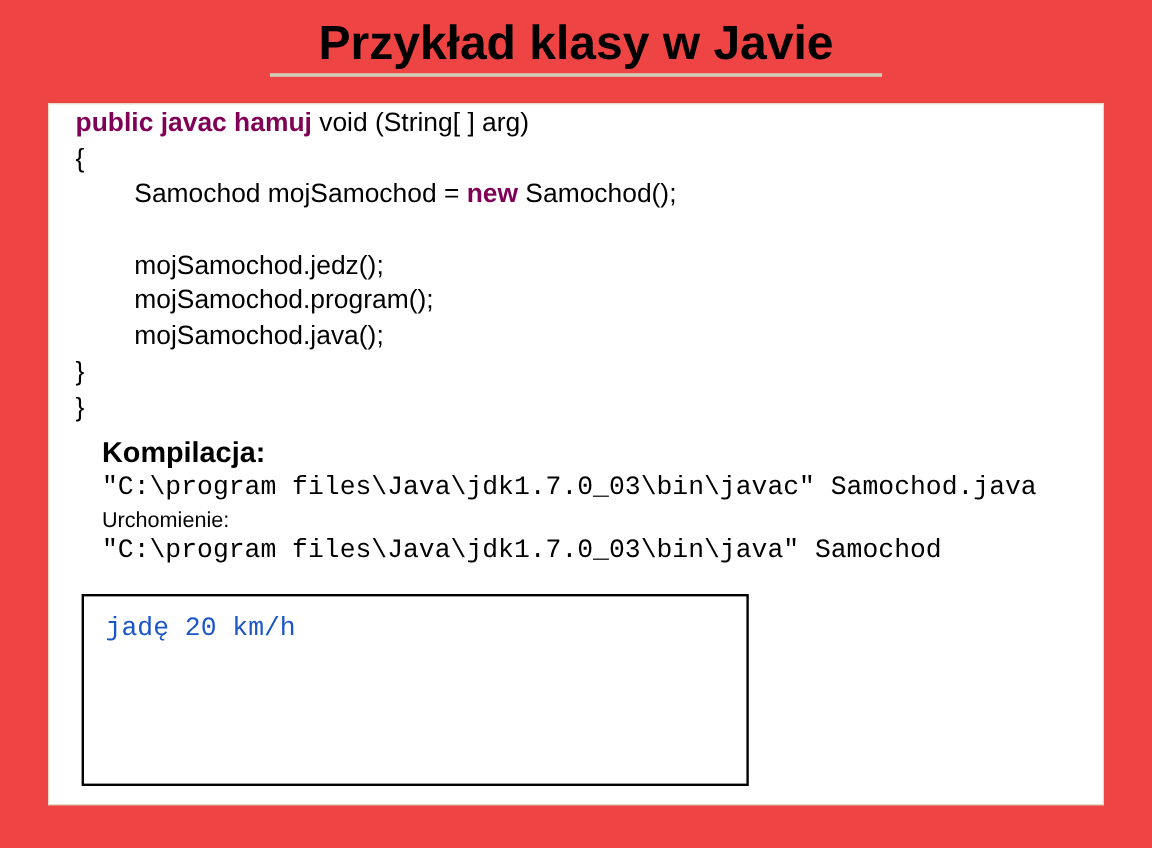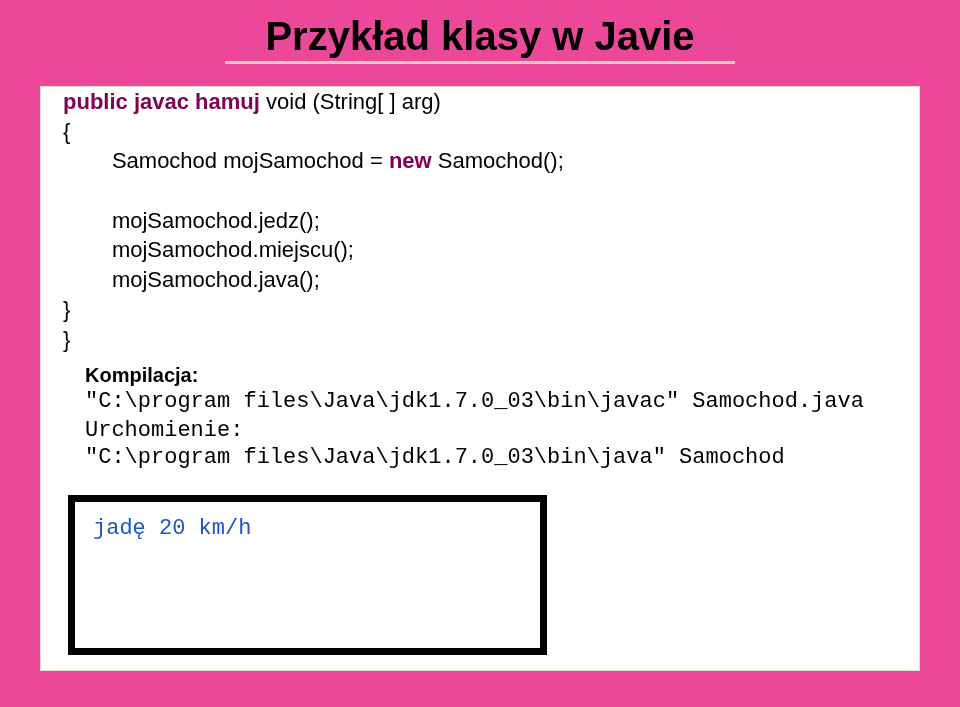--- a/index.html
+++ b/index.html
@@ -7,21 +7,21 @@
     width: 960px;
     height: 707px;
     background: #f4f0e8;
     font-family: Arial, Helvetica, sans-serif;
     overflow: hidden;
   }
   .slide {
     position: relative;
     width: 960px;
     height: 707px;
-    background: #ec4899;
+    background: #ef4444;
   }
   .title-wrap {
     text-align: center;
     padding-top: 14px;
   }
   .title {
     display: inline-block;
     font-size: 40px;
     font-weight: bold;
     color: #000;
@@ -48,29 +48,29 @@
     white-space: pre;
   }
   .kw { color: #7f0055; font-weight: bold; }
   .mono {
     font-family: "Courier New", Courier, monospace;
     font-size: 22px;
     color: #000;
     white-space: pre;
     line-height: 1.4;
   }
-  .label { font-family: Arial, Helvetica, sans-serif; font-size: 20px; color: #000; font-weight: bold; }
-  .label-normal { font-family: Liberation Mono, monospace; font-size: 22px; color: #000; }
+  .label { font-family: Arial, Helvetica, sans-serif; font-size: 24px; color: #000; font-weight: bold; }
+  .label-normal { font-family: Liberation Sans, sans-serif; font-size: 18px; color: #000; }
   .outline {
     position: absolute;
     left: 68px;
     top: 495px;
-    width: 479px;
+    width: 556px;
     height: 160px;
-    border: 7px solid #000000;
+    border: 2px solid #000000;
     background: #fff;
     padding: 14px 18px;
   }
   .output-line {
     font-family: "Courier New", Courier, monospace;
     font-size: 22px;
     color: #1a56c8;
     white-space: pre;
   }
   .gap { height: 20px; }
@@ -85,21 +85,21 @@
   </div>
 
   <div class="content-frame">
     <div class="inner">
 
       <div class="code"><span class="kw">public</span> <span class="kw">javac</span> <span class="kw">hamuj</span><span> void (String[ ] arg)</span>
 <span>{</span>
 <span>        Samochod mojSamochod = </span><span class="kw">new</span><span> Samochod();</span>
 <span></span>
 <span>        mojSamochod.jedz();</span>
-<span>        mojSamochod.miejscu();</span>
+<span>        mojSamochod.program();</span>
 <span>        mojSamochod.java();</span>
 <span>}</span>
 <span>}</span></div>
 
       <div style="height:10px"></div>
 
       <div style="padding-left:22px;">
         <div class="label">Kompilacja:</div>
         <div class="mono">"C:\program files\Java\jdk1.7.0_03\bin\javac" Samochod.java</div>
         <div class="label-normal">Urchomienie:</div>

